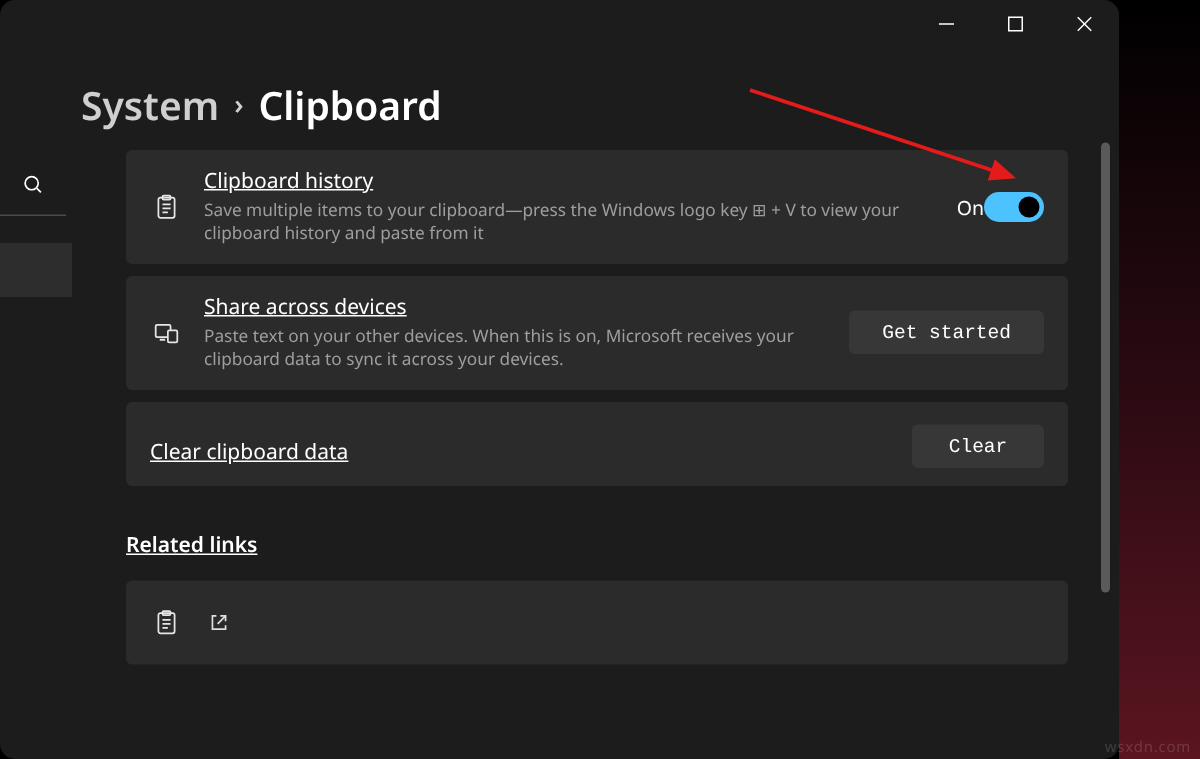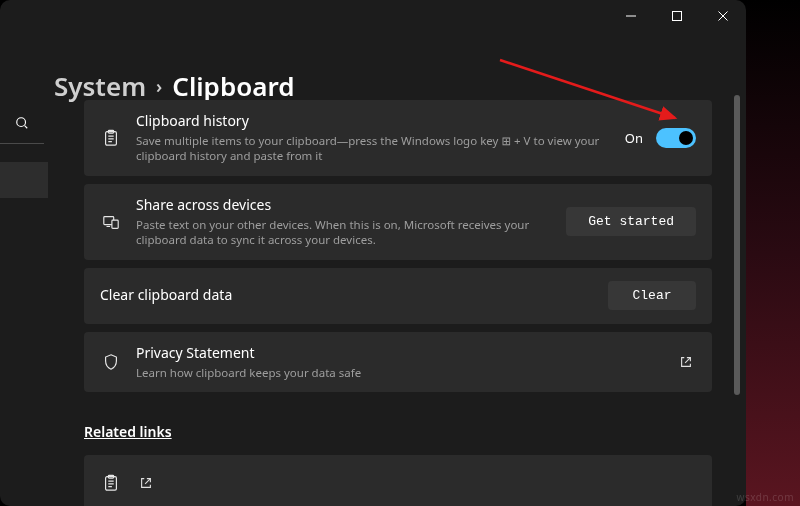--- a/index.html
+++ b/index.html
@@ -69,21 +69,20 @@
     background: #2d2d2d;
   }
   .breadcrumb {
     position: absolute;
     left: 54px; top: 52px;
     display: flex;
     align-items: center;
     gap: 10px;
     font-size: 26px;
     font-weight: 600;
-    margin-top: 16px;
   }
   .crumb-parent { color: #cfcfcf; font-weight: 600; }
   .crumb-sep { color: #cfcfcf; font-size: 18px; }
   .crumb-current { color: #fff; }
   .content {
     position: absolute;
     left: 84px; top: 100px;
     width: 628px;
     display: flex;
     flex-direction: column;
@@ -101,23 +100,23 @@
   .card .icon {
     width: 22px;
     flex: 0 0 22px;
     display: flex;
     align-items: center;
     justify-content: center;
     color: #e6e6e6;
   }
   .card .icon svg { width: 18px; height: 18px; }
   .card .txt { flex: 1 1 auto; }
-  .card .title { font-size: 14px; color: #fff; line-height: 1.35; }
+  .card .title { font-size: 14px; color: #fff; line-height: 1.35; text-decoration: underline; }
   .card .desc { font-size: 11.5px; color: #9e9e9e; line-height: 1.35; margin-top: 2px; }
-  .card .action { flex: 0 0 auto; display: flex; align-items: center; gap: 13px; }
+  .card .action { flex: 0 0 auto; display: flex; align-items: center; gap: 0; }
   .toggle-lbl { font-size: 13px; color: #fff; }
   .toggle {
     width: 40px; height: 20px;
     background: #4cc2ff;
     border-radius: 10px;
     position: relative;
   }
   .toggle .knob {
     position: absolute;
     right: 3px; top: 3px;
@@ -143,21 +142,21 @@
   }
   .open-ext svg { width: 14px; height: 14px; }
   .section-hdr {
     margin-top: 22px;
     margin-bottom: 6px;
     font-size: 14px;
     font-weight: 600;
     color: #fff;
     text-decoration: underline;
   }
-  .card.noicon { padding-left: 16px; }
+  .card.noicon { padding-left: 16px; align-items: flex-end; }
   .arrow-annot {
     position: absolute;
     pointer-events: none;
     z-index: 50;
   }
   .watermark {
     position: absolute;
     right: 6px; bottom: 2px;
     font-size: 10px;
     color: rgba(255,255,255,0.15);
@@ -253,38 +252,20 @@
 
     <div class="card noicon">
       <div class="txt">
         <div class="title">Clear clipboard data</div>
       </div>
       <div class="action">
         <button class="btn">Clear</button>
       </div>
     </div>
 
-    <div class="card">
-      <span class="icon">
-        <svg viewBox="0 0 20 20" fill="none" stroke="currentColor" stroke-width="1.3">
-            <path d="M10 2 L16 4.5 V9 C16 13 13.5 16.5 10 18 C6.5 16.5 4 13 4 9 V4.5 Z"></path>
-          </svg>
-      </span>
-      <div class="txt">
-        <div class="title">Privacy Statement</div>
-        <div class="desc">Learn how clipboard keeps your data safe</div>
-      </div>
-      <div class="action open-ext">
-        <svg viewBox="0 0 16 16" fill="none" stroke="currentColor" stroke-width="1.3">
-            <path d="M6 3 H3 V13 H13 V10"></path>
-            <path d="M9 3 H13 V7"></path>
-            <line x1="13" y1="3" x2="7" y2="9"></line>
-          </svg>
-      </div>
-    </div>
 
     <div class="section-hdr">Related links</div>
 
     <div class="card">
       <span class="icon">
         <svg viewBox="0 0 20 20" fill="none" stroke="currentColor" stroke-width="1.3">
             <rect x="4" y="3" width="12" height="15" rx="1.5"></rect>
             <rect x="7" y="1.5" width="6" height="3" rx="1"></rect>
             <line x1="7" y1="8" x2="13" y2="8"></line>
             <line x1="7" y1="11" x2="13" y2="11"></line>

